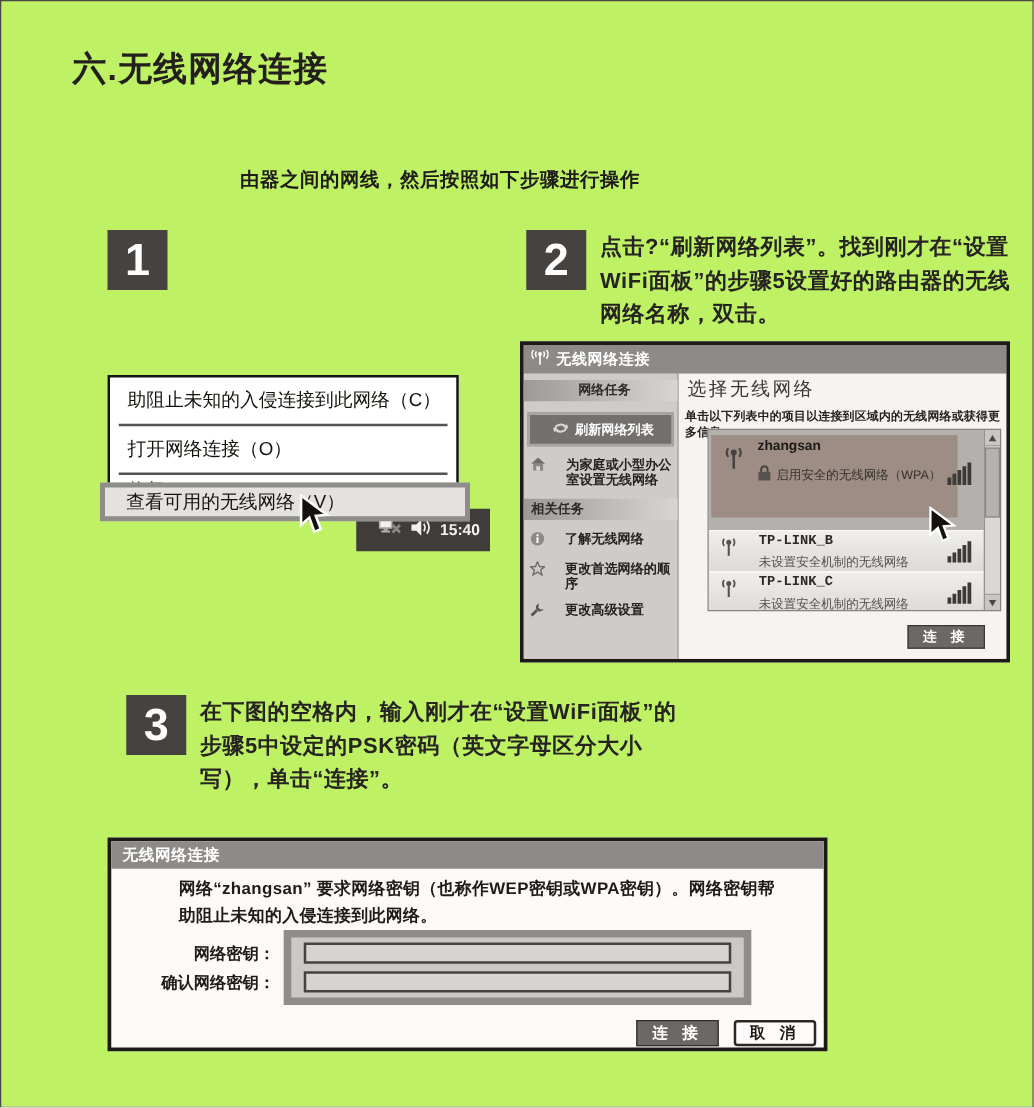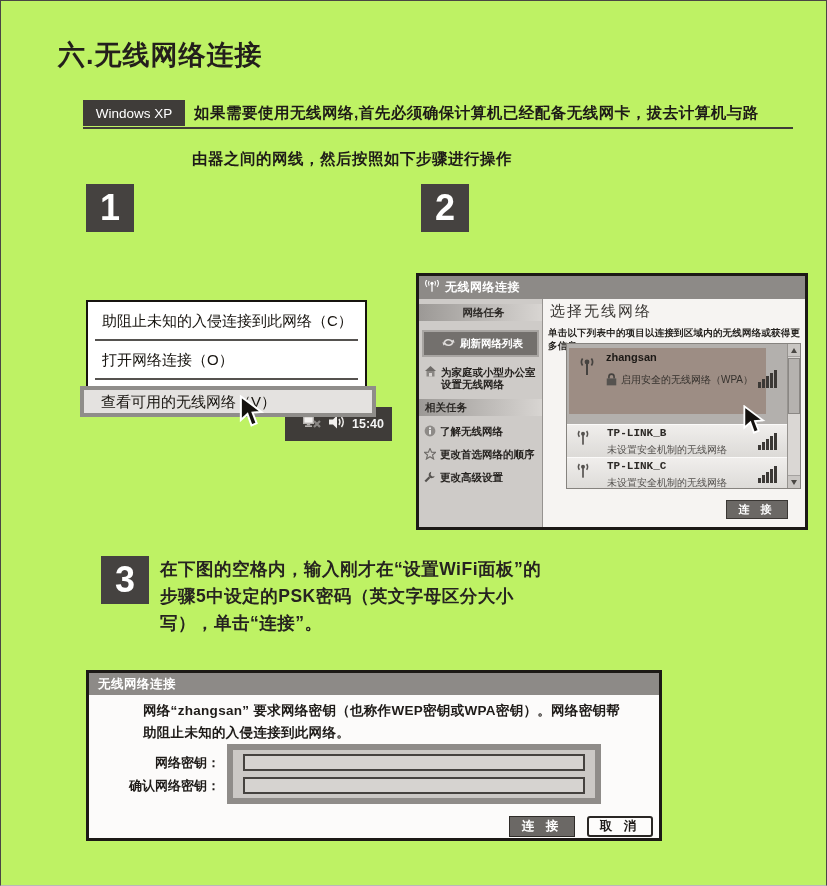--- a/index.html
+++ b/index.html
@@ -9,21 +9,21 @@
     font-family:"Liberation Sans","DejaVu Sans",sans-serif;color:#1e1b18;
     border:1px solid #4a4744;border-bottom-color:#b8b8b8;overflow:hidden;
     margin:0 auto;
   }
   .abs{position:absolute;}
   
   .page-title{left:57px;top:36px;font-size:27px;font-weight:bold;letter-spacing:1px;color:#231f1c;}
   .note-row{left:82px;top:99px;width:710px;display:flex;align-items:stretch;border-bottom:2px solid #3f3c39;padding-bottom:1px;}
   .xp-label{background:#3f3c39;color:#fff;font-size:13.5px;width:102px;display:flex;align-items:center;justify-content:center;height:26px;flex:none;}
   .note-line{font-size:15.5px;font-weight:bold;line-height:26px;margin-left:9px;white-space:nowrap;letter-spacing:.5px;}
-  .note-line2{left:191px;top:145px;font-size:15.5px;font-weight:bold;line-height:26px;letter-spacing:.5px;}
+  .note-line2{left:191px;top:131px;font-size:15.5px;font-weight:bold;line-height:26px;letter-spacing:.5px;}
   
   .step{display:flex;align-items:flex-start;}
   .step-num{width:48px;height:48px;background:#454240;color:#fff;font-size:36px;font-weight:bold;
     display:flex;align-items:center;justify-content:center;flex:none;}
   .step-text{margin-left:11px;font-size:17.5px;font-weight:bold;line-height:27px;letter-spacing:.5px;color:#262320;}
   .step1{left:85px;top:183px;}  .step1 .step-text{width:276px;}
   .step2{left:420px;top:183px;} .step2 .step-text{width:340px;}
   .step3{left:100px;top:555px;} .step3 .step-text{width:384px;}
   .inline-icon{display:inline-block;vertical-align:-2px;}
   
@@ -42,21 +42,21 @@
   .dlg-titlebar{height:23px;background:#8d8a87;color:#fff;font-size:12px;font-weight:bold;
     display:flex;align-items:center;gap:5px;padding-left:5px;letter-spacing:.5px;}
   .wifi-body{display:flex;height:228px;}
   .wifi-sidebar{width:124px;background:#cecbc8;border-right:1px solid #969390;position:relative;flex:none;}
   .side-header{height:17px;line-height:17px;padding-left:6px;font-size:10.5px;font-weight:bold;color:#2d2a27;
     background:linear-gradient(to right,#9c9996,#d8d5d2);}
   .side-header.h1{margin-top:5px;text-align:center;}
   .side-header.h2{margin-top:9px;}
   .refresh-btn{margin:9px 3px 0 3px;height:27px;background:#73706d;border:2px solid #a8a5a2;
     display:flex;align-items:center;gap:5px;padding-left:4px;color:#fff;font-size:10.5px;font-weight:bold;justify-content:center;}
-  .side-item{margin:9px 3px 0 5px;display:flex;gap:4px;font-size:10.5px;font-weight:bold;color:#25221f;line-height:12px;align-items:flex-start;}
+  .side-item{margin:9px 3px 0 5px;display:flex;gap:16px;font-size:10.5px;font-weight:bold;color:#25221f;line-height:12px;align-items:flex-start;}
   .wifi-main{flex:1;position:relative;background:#f6f4f2;padding-left:32px;}
   .wifi-heading{left:7px;top:3px;font-size:15px;color:#3a3734;letter-spacing:2px;}
   .wifi-desc{left:5px;top:28px;font-size:9.5px;font-weight:bold;color:#25221f;letter-spacing:.2px;}
   .net-list{left:3px;top:44px;width:235px;height:146px;border:1px solid #86837f;background:#f0eeec;overflow:hidden;margin-left:20px;}
   .net-item{position:relative;}
   .net-zhangsan{height:80px;background:#b3b0ad;}
   .sel-overlay{left:2px;top:4px;width:197px;height:66px;background:#9b8a80;opacity:.92;}
   .net-name{font-size:11px;font-weight:bold;color:#1c1916;}
   .net-sec{font-size:10px;color:#35312d;}
   .net-b,.net-c{height:33px;background:linear-gradient(#f0eeec,#dcdad7);border-top:1px solid #fbfaf9;font-family:Liberation Mono, monospace;}
@@ -86,32 +86,29 @@
   .key-connect{left:420px;top:121px;width:66px;height:21px;background:#6b6865;border:1px solid #2e2b28;color:#fff;}
   .key-cancel{left:498px;top:121px;width:66px;height:21px;background:#fdfcfb;border:2px solid #2a2724;border-radius:3px;color:#1e1b18;}
 </style>
 </head>
 <body>
 
 <div class="page">
 
   <div class="abs page-title">六.无线网络连接</div>
 
-  <div class="abs note-row">
-    <div class="xp-label">Windows XP</div>
-    <div class="note-line">如果需要使用无线网络,首先必须确保计算机已经配备无线网卡，拔去计算机与路</div>
-  </div>
   <div class="abs note-line2">由器之间的网线，然后按照如下步骤进行操作</div>
 
   <div class="abs step step1">
     <div class="step-num">1</div>
   </div>
 
   <div class="abs step step2">
     <div class="step-num">2</div>
+    <div class="step-text">点击?“刷新网络列表”。找到刚才在“设置WiFi面板”的步骤5设置好的路由器的无线网络名称，双击。</div>
   </div>
 
   <div class="abs ctx-menu">
     <div class="ctx-item">助阻止未知的入侵连接到此网络（C）</div>
     <div class="ctx-sep"></div>
     <div class="ctx-item">打开网络连接（O）</div>
     <div class="ctx-sep"></div>
     <div class="ctx-item ctx-item3">修复（P）</div>
   </div>
   <div class="abs taskbar">

